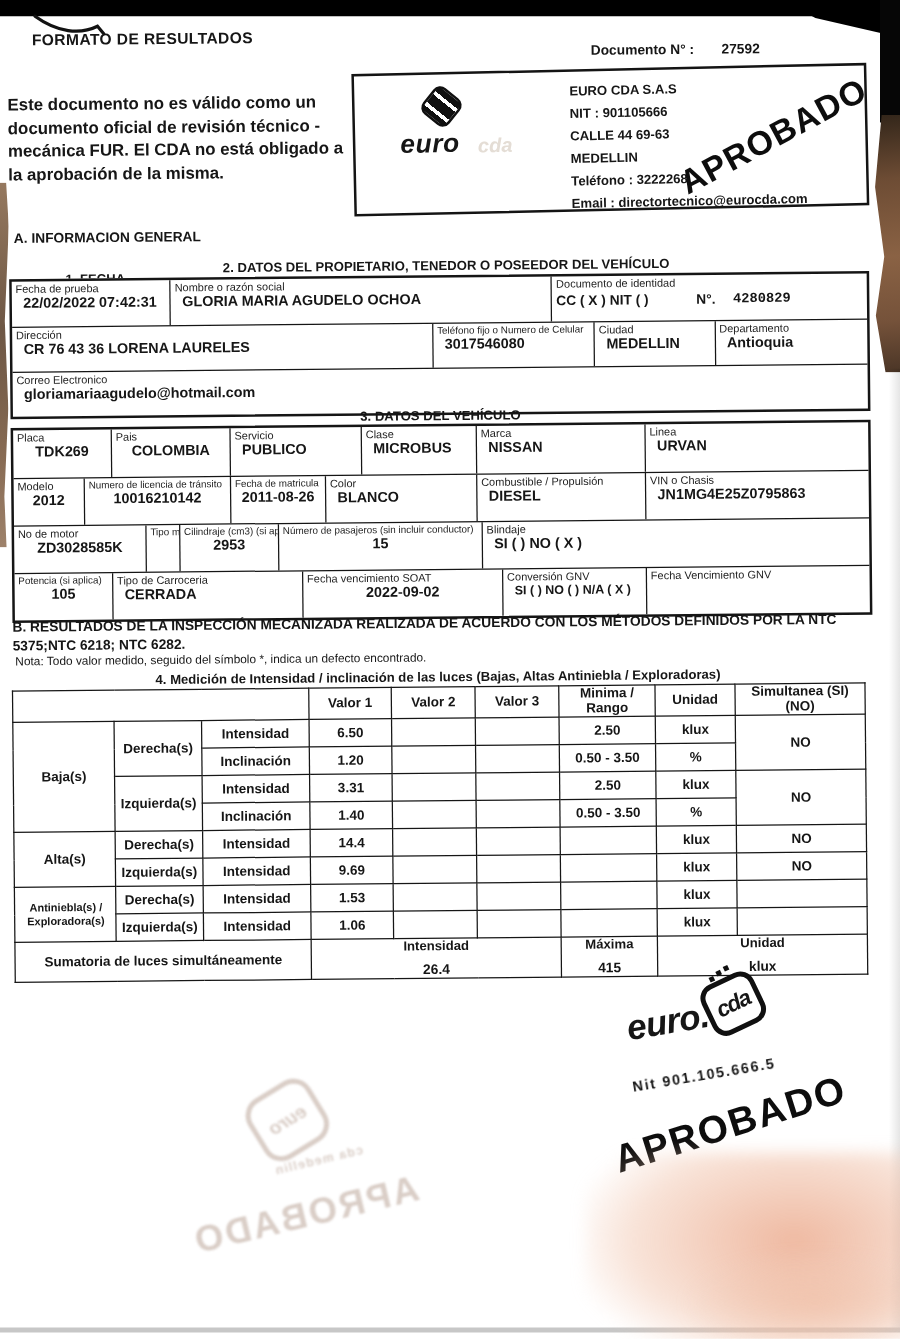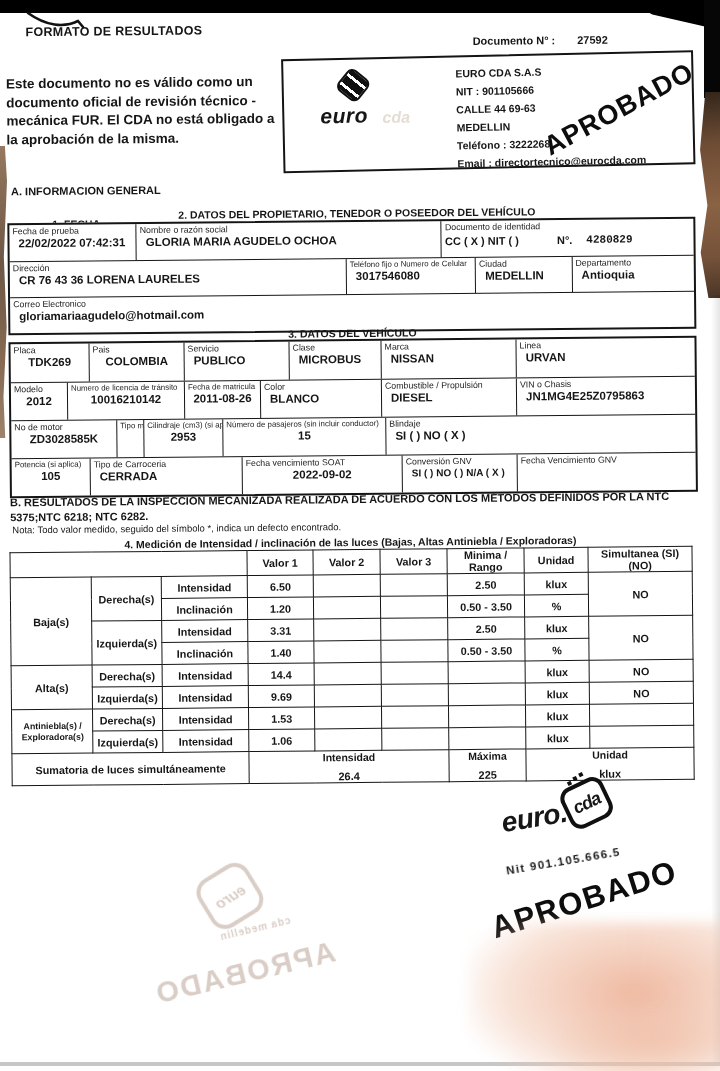--- a/index.html
+++ b/index.html
@@ -400,21 +400,21 @@
       <td></td>
     </tr>
     <tr>
       <td class="foot" colspan="3">Sumatoria de luces simultáneamente</td>
       <td class="foot" colspan="3">
         <div class="f-lbl">Intensidad</div>
         <div class="f-val">26.4</div>
       </td>
       <td class="foot">
         <div class="f-lbl">Máxima</div>
-        <div class="f-val">225</div>
+        <div class="f-val">415</div>
       </td>
       <td class="foot" colspan="2">
         <div class="f-lbl">Unidad</div>
         <div class="f-val">klux</div>
       </td>
     </tr>
   </tbody>
     </table>
 
   <div class="abs stamp-logo">

